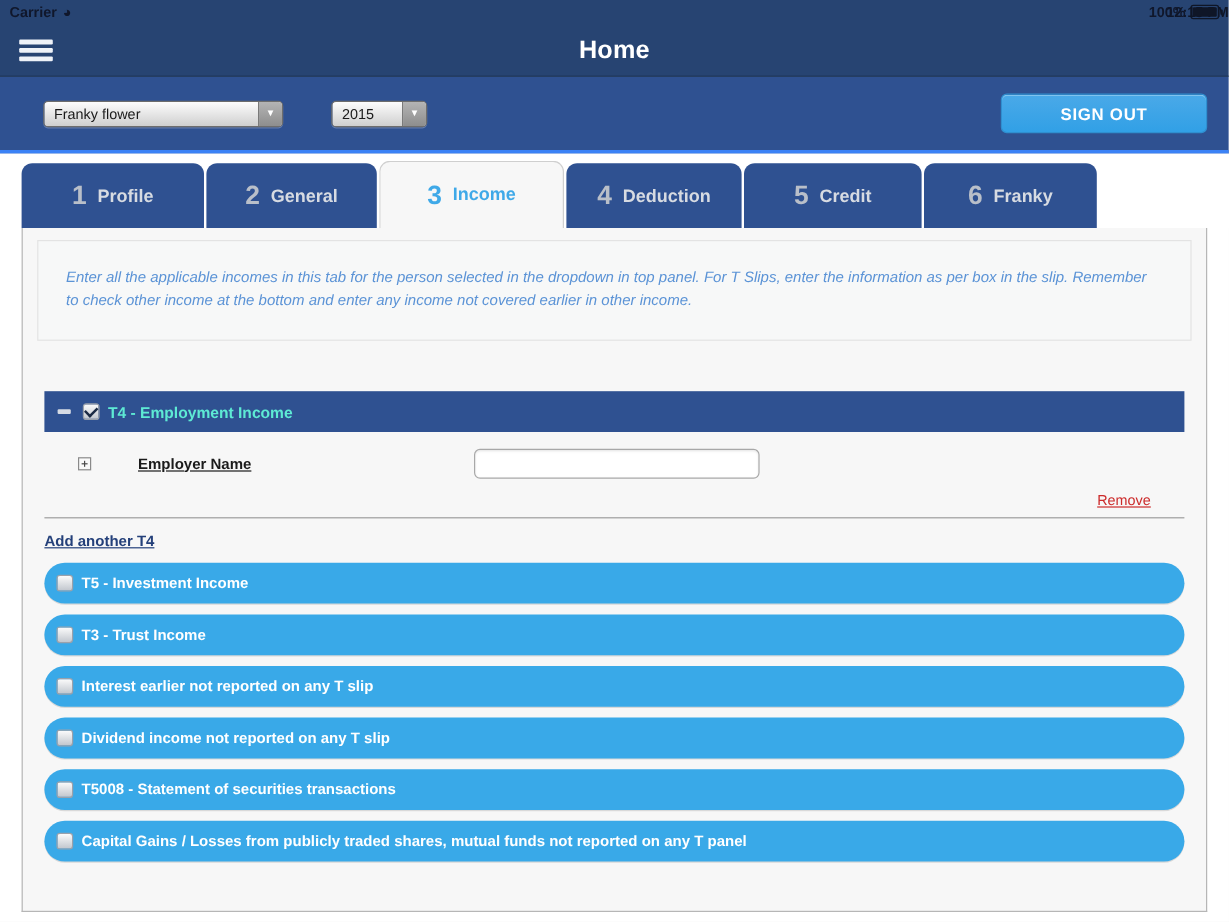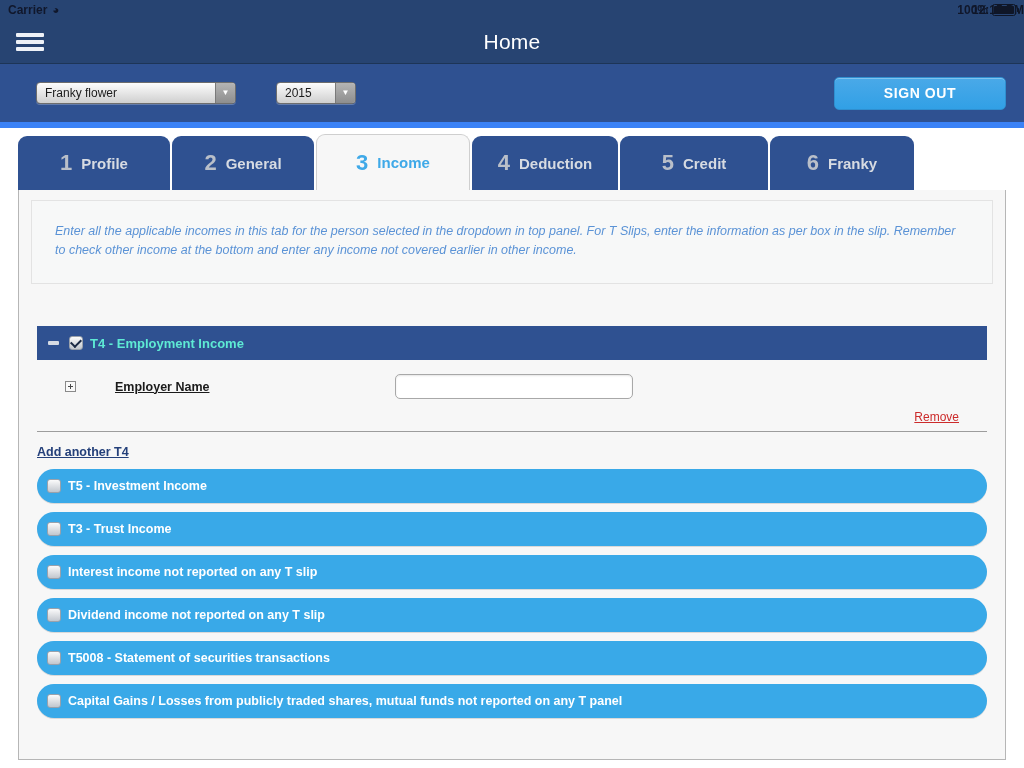--- a/index.html
+++ b/index.html
@@ -93,34 +93,34 @@
     height: 4px;
     background: #eef2f8;
     border-radius: 1px;
   }
   .navtitle {
     position: absolute;
     left: 0; right: 0;
     text-align: center;
     color: #ffffff;
     font-size: 21px;
-    font-weight: normal;
+    font-weight: bold;
     letter-spacing: 0.2px;
     pointer-events: none;
   }
 
   
   .toolbar {
     height: 64px;
     background: #2F5191;
     display: flex;
     align-items: center;
     padding: 0 18px 0 36px;
     box-sizing: border-box;
-    border-bottom: 6px solid #3b82f6;
+    border-bottom: 3px solid #3b82f6;
   }
   .select {
     height: 22px;
     display: inline-flex;
     align-items: stretch;
     border: 1px solid #6d6d6d;
     border-radius: 4px;
     overflow: hidden;
     background: linear-gradient(#fdfdfd, #cfcfcf);
     box-shadow: 0 1px 0 rgba(255,255,255,0.25);
@@ -497,21 +497,21 @@
     <span class="title">T5 - Investment Income</span>
   </div>
 
   <div class="sect-blue">
     <span class="chk"></span>
     <span class="title">T3 - Trust Income</span>
   </div>
 
   <div class="sect-blue">
     <span class="chk"></span>
-    <span class="title">Interest income not reported on any T slip</span>
+    <span class="title">Interest earlier not reported on any T slip</span>
   </div>
 
   <div class="sect-blue">
     <span class="chk"></span>
     <span class="title">Dividend income not reported on any T slip</span>
   </div>
 
   <div class="sect-blue">
     <span class="chk"></span>
     <span class="title">T5008 - Statement of securities transactions</span>

